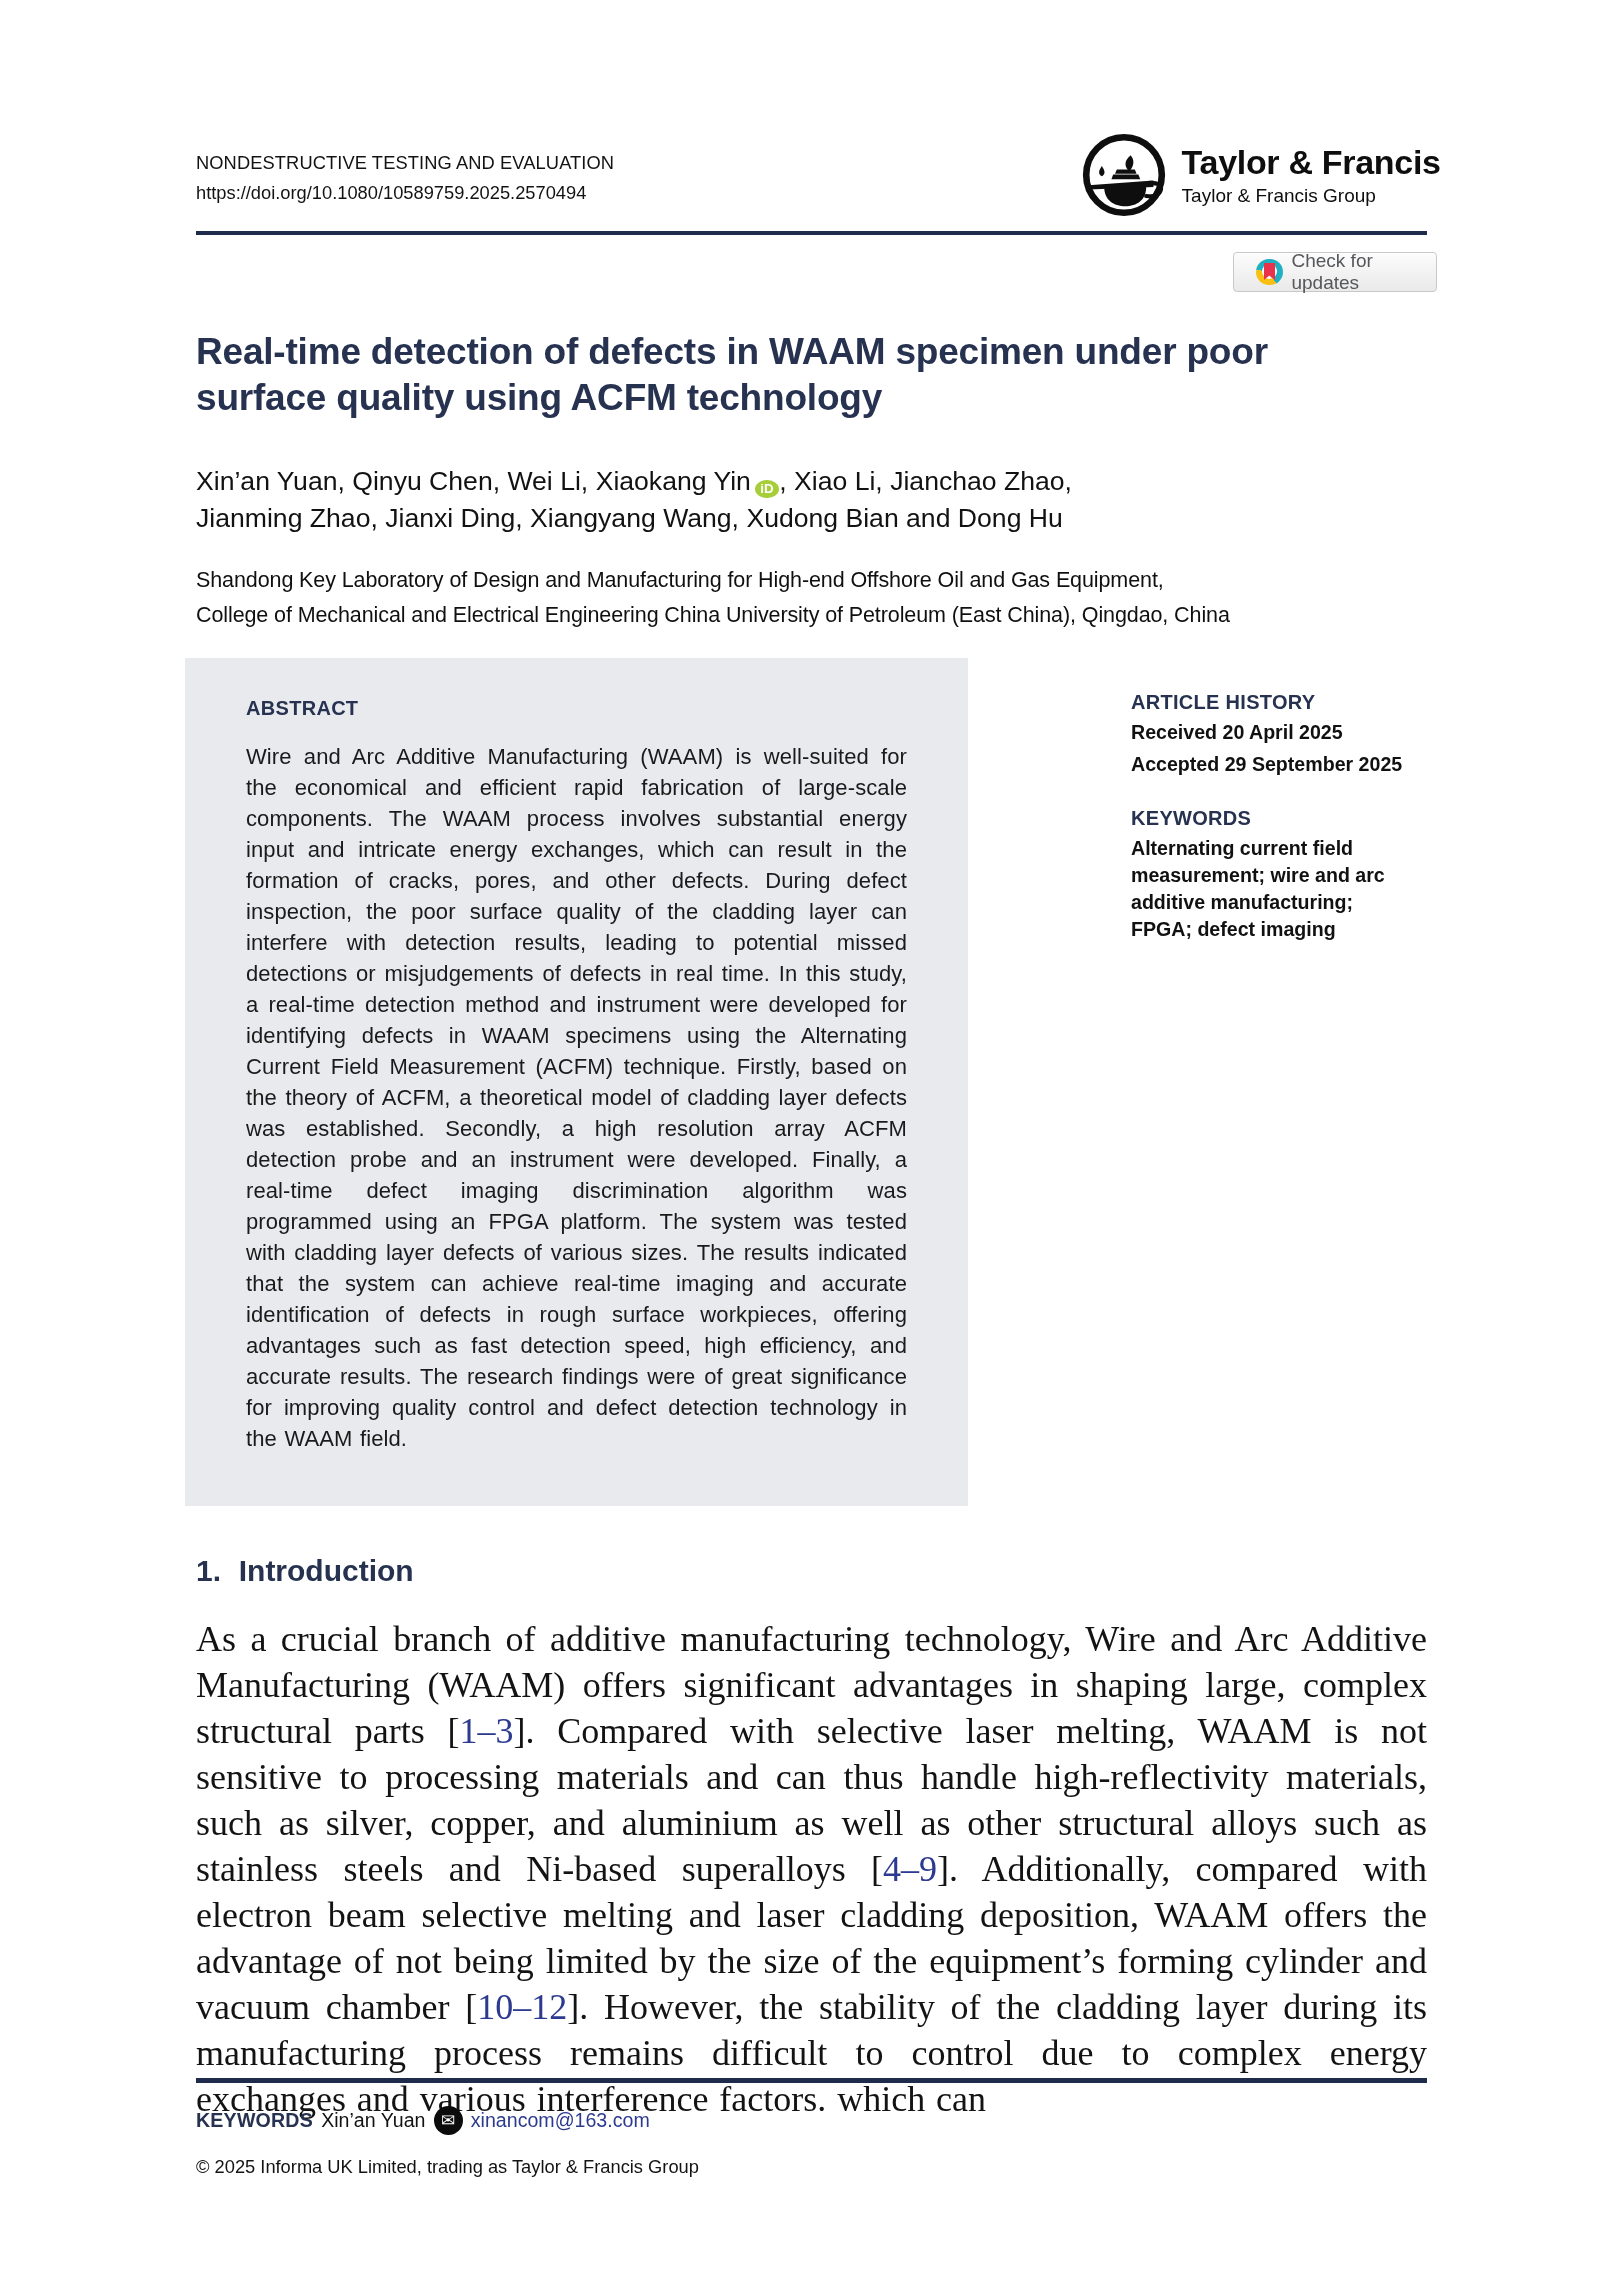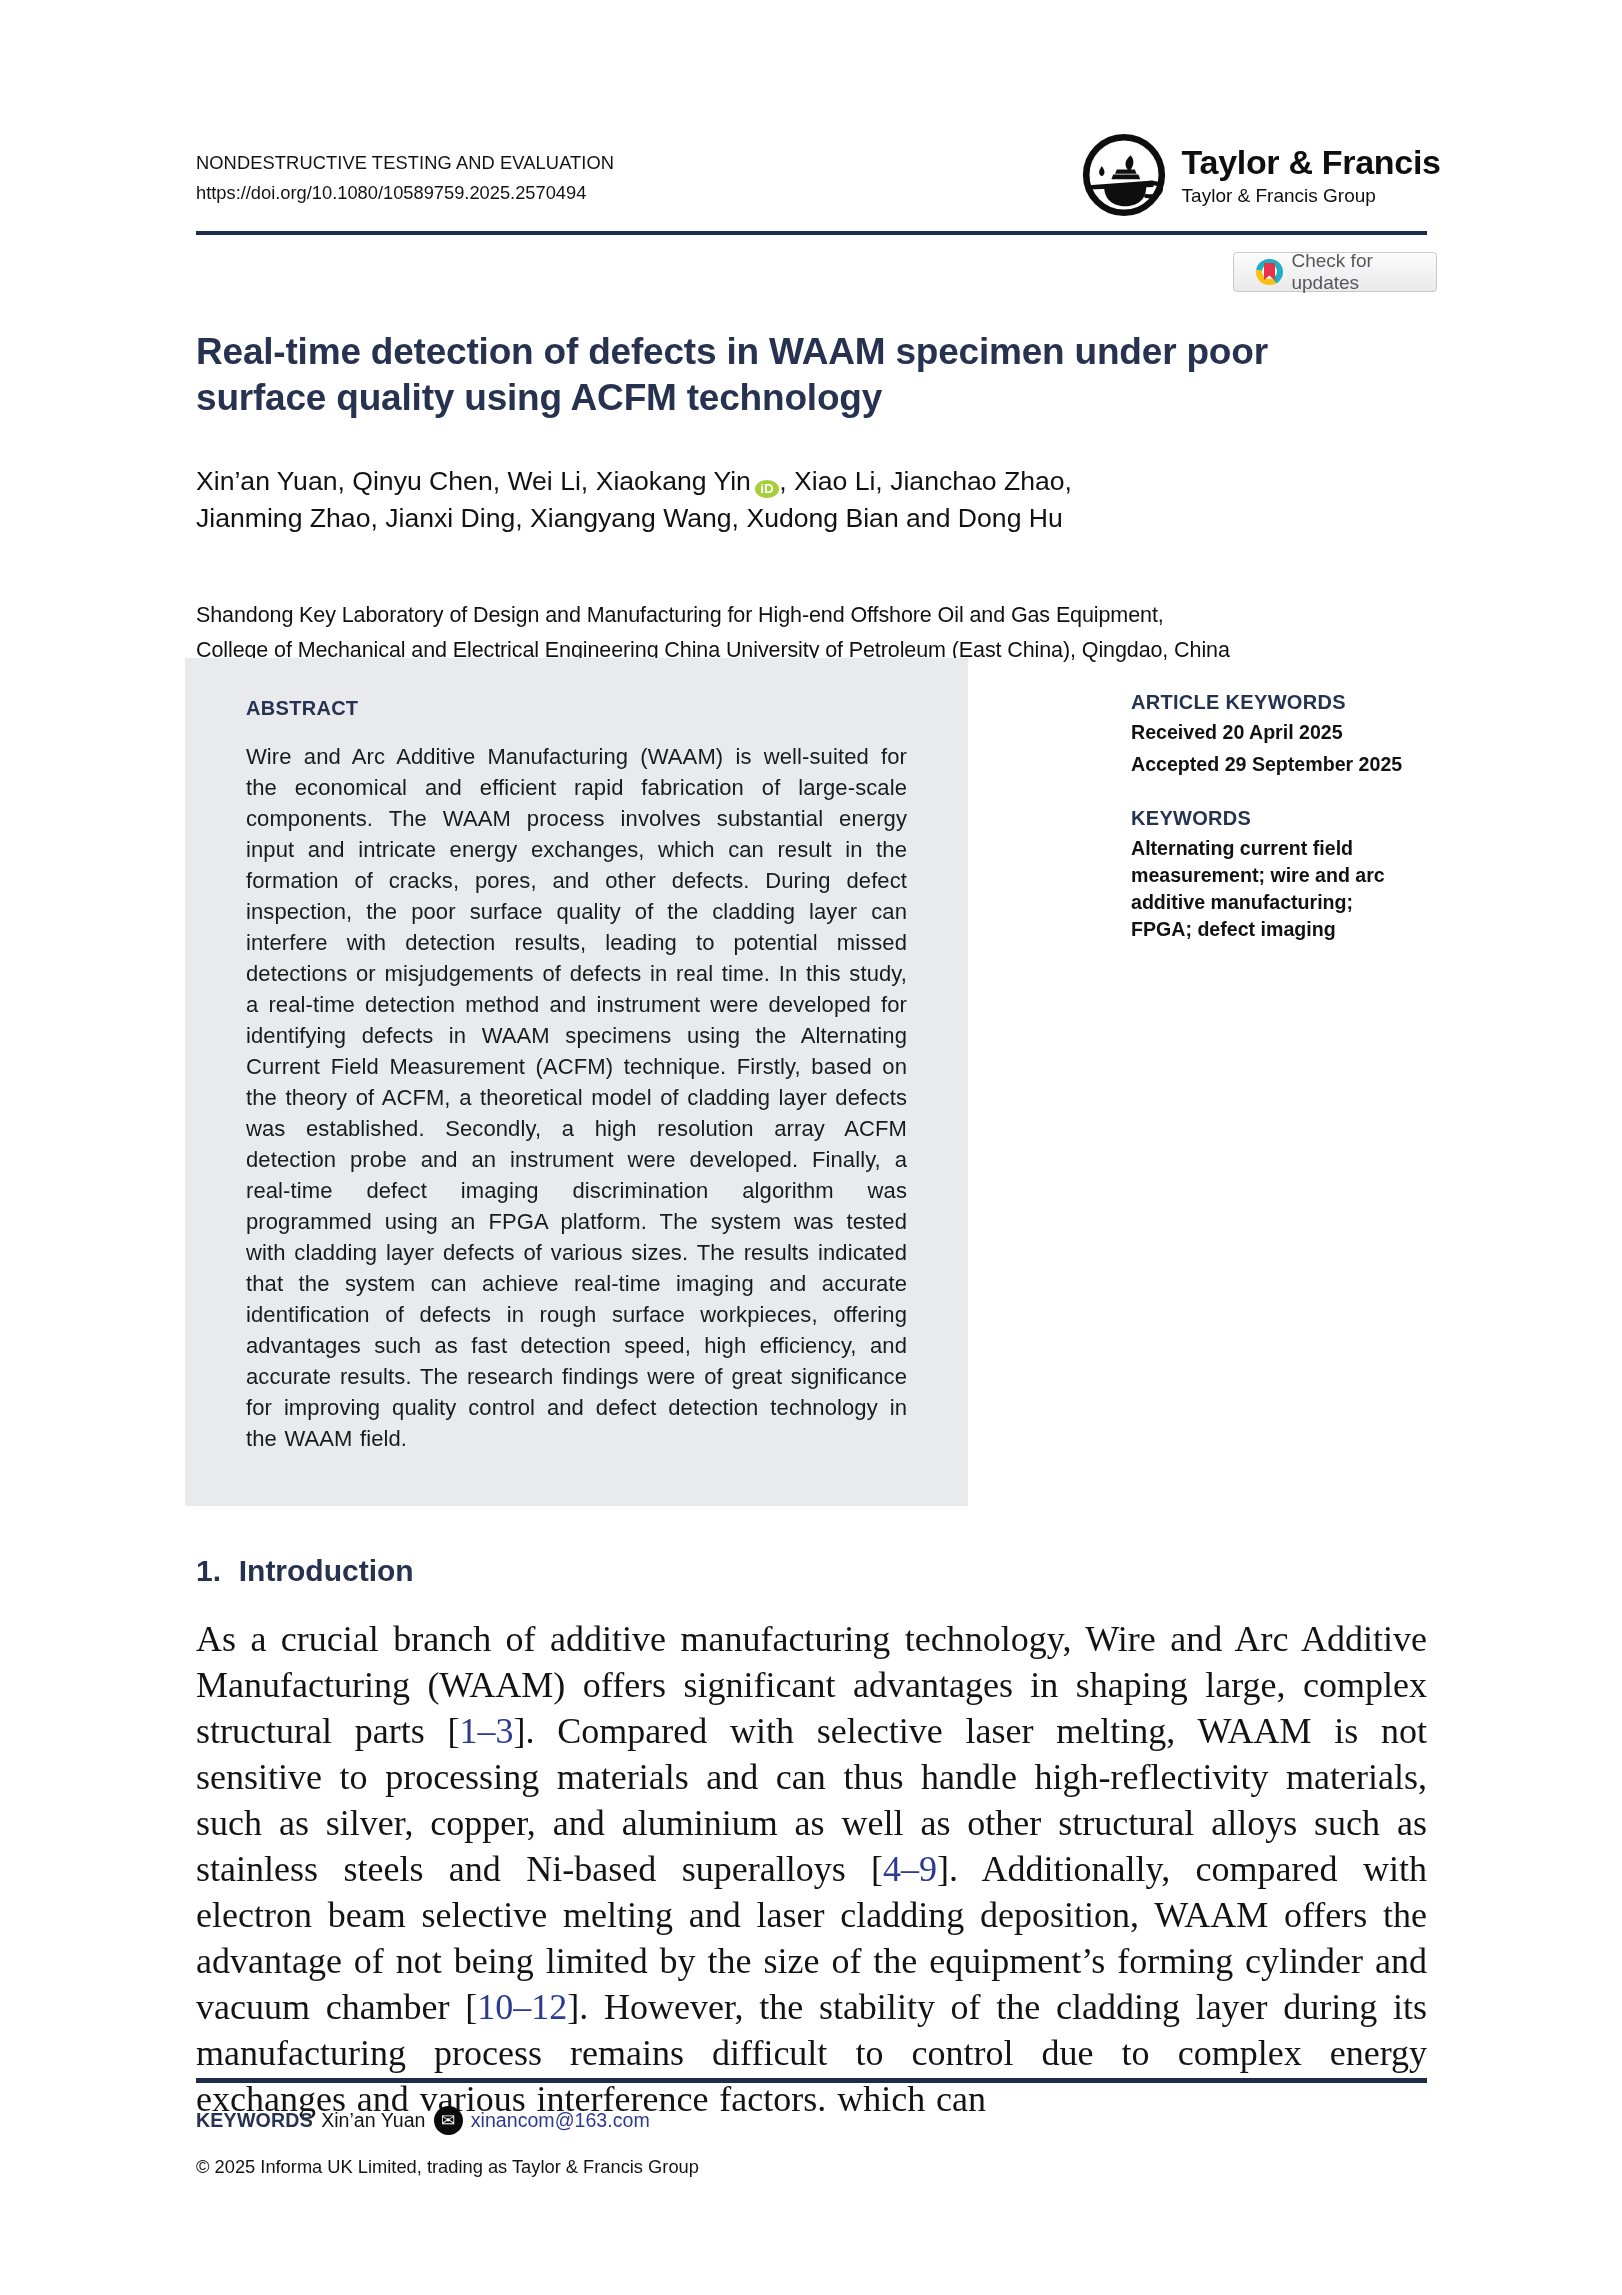--- a/index.html
+++ b/index.html
@@ -43,21 +43,21 @@
 
   
   .title{position:absolute;left:196px;top:329px;width:1151px;
     font-size:37px;line-height:46px;font-weight:700;color:var(--navy);letter-spacing:-0.2px;}
   .authors{position:absolute;left:196px;top:463px;width:986px;
     font-size:26.6px;line-height:37px;color:#121212;}
   .orcid-badge{display:inline-flex;align-items:center;justify-content:center;
     width:23.4px;height:18px;border-radius:50%;background:var(--orcid-green);
     color:#fff;font-size:13.3px;font-weight:700;vertical-align:-3.2px;margin:0 0.6px 0 4.4px;cursor:pointer;}
   .affiliation{position:absolute;left:196px;top:563px;width:1214px;
-    font-size:21.5px;line-height:35px;color:#101010;white-space:pre-line;letter-spacing:-0.1px;margin-top:35px;}
+    font-size:21.5px;line-height:35px;color:#101010;white-space:pre-line;letter-spacing:-0.1px;}
 
   
   .abstract-box{position:absolute;left:185px;top:658px;width:783px;
     background:var(--abstract-bg);padding:39px 61px 52px 61px;}
   .abstract-heading{font-size:20px;font-weight:700;color:var(--navy);letter-spacing:0.3px;}
   .abstract-text{margin-top:21px;font-size:22px;line-height:31px;text-align:justify;
     color:#1a1a1a;letter-spacing:0.1px;word-spacing:1.3px;}
   .meta-col{position:absolute;left:1131px;top:691px;width:276px;}
   .meta-heading{font-size:20px;font-weight:700;color:var(--navy);letter-spacing:0.3px;}
   .meta-text{font-size:19.6px;line-height:27px;color:#111;margin-top:5px;font-weight:bold;}
@@ -130,21 +130,21 @@
   <div class="affiliation">Shandong Key Laboratory of Design and Manufacturing for High-end Offshore Oil and Gas Equipment,
 College of Mechanical and Electrical Engineering China University of Petroleum (East China), Qingdao, China</div>
 
   <section class="abstract-box">
     <div class="abstract-heading">ABSTRACT</div>
     <p class="abstract-text">Wire and Arc Additive Manufacturing (WAAM) is well-suited for the economical and efficient rapid fabrication of large-scale components. The WAAM process involves substantial energy input and intricate energy exchanges, which can result in the formation of cracks, pores, and other defects. During defect inspection, the poor surface quality of the cladding layer can interfere with detection results, leading to potential missed detections or misjudgements of defects in real time. In this study, a real-time detection method and instrument were developed for identifying defects in WAAM specimens using the Alternating Current Field Measurement (ACFM) technique. Firstly, based on the theory of ACFM, a theoretical model of cladding layer defects was established. Secondly, a high resolution array ACFM detection probe and an instrument were developed. Finally, a real-time defect imaging discrimination algorithm was programmed using an FPGA platform. The system was tested with cladding layer defects of various sizes. The results indicated that the system can achieve real-time imaging and accurate identification of defects in rough surface workpieces, offering advantages such as fast detection speed, high efficiency, and accurate results. The research findings were of great significance for improving quality control and defect detection technology in the WAAM field.</p>
   </section>
 
   <aside class="meta-col">
     <div class="meta-block">
-      <div class="meta-heading">ARTICLE KEYWORDS</div>
+      <div class="meta-heading">ARTICLE HISTORY</div>
       <div class="meta-text">Received 20 April 2025</div>
       <div class="meta-text">Accepted 29 September 2025</div>
     </div>
     <div class="meta-block">
       <div class="meta-heading">KEYWORDS</div>
       <div class="meta-text">Alternating current field measurement; wire and arc additive manufacturing; FPGA; defect imaging</div>
     </div>
   </aside>
 
   <h2 class="section-heading"><span class="sec-num">1.</span><span>Introduction</span></h2>

